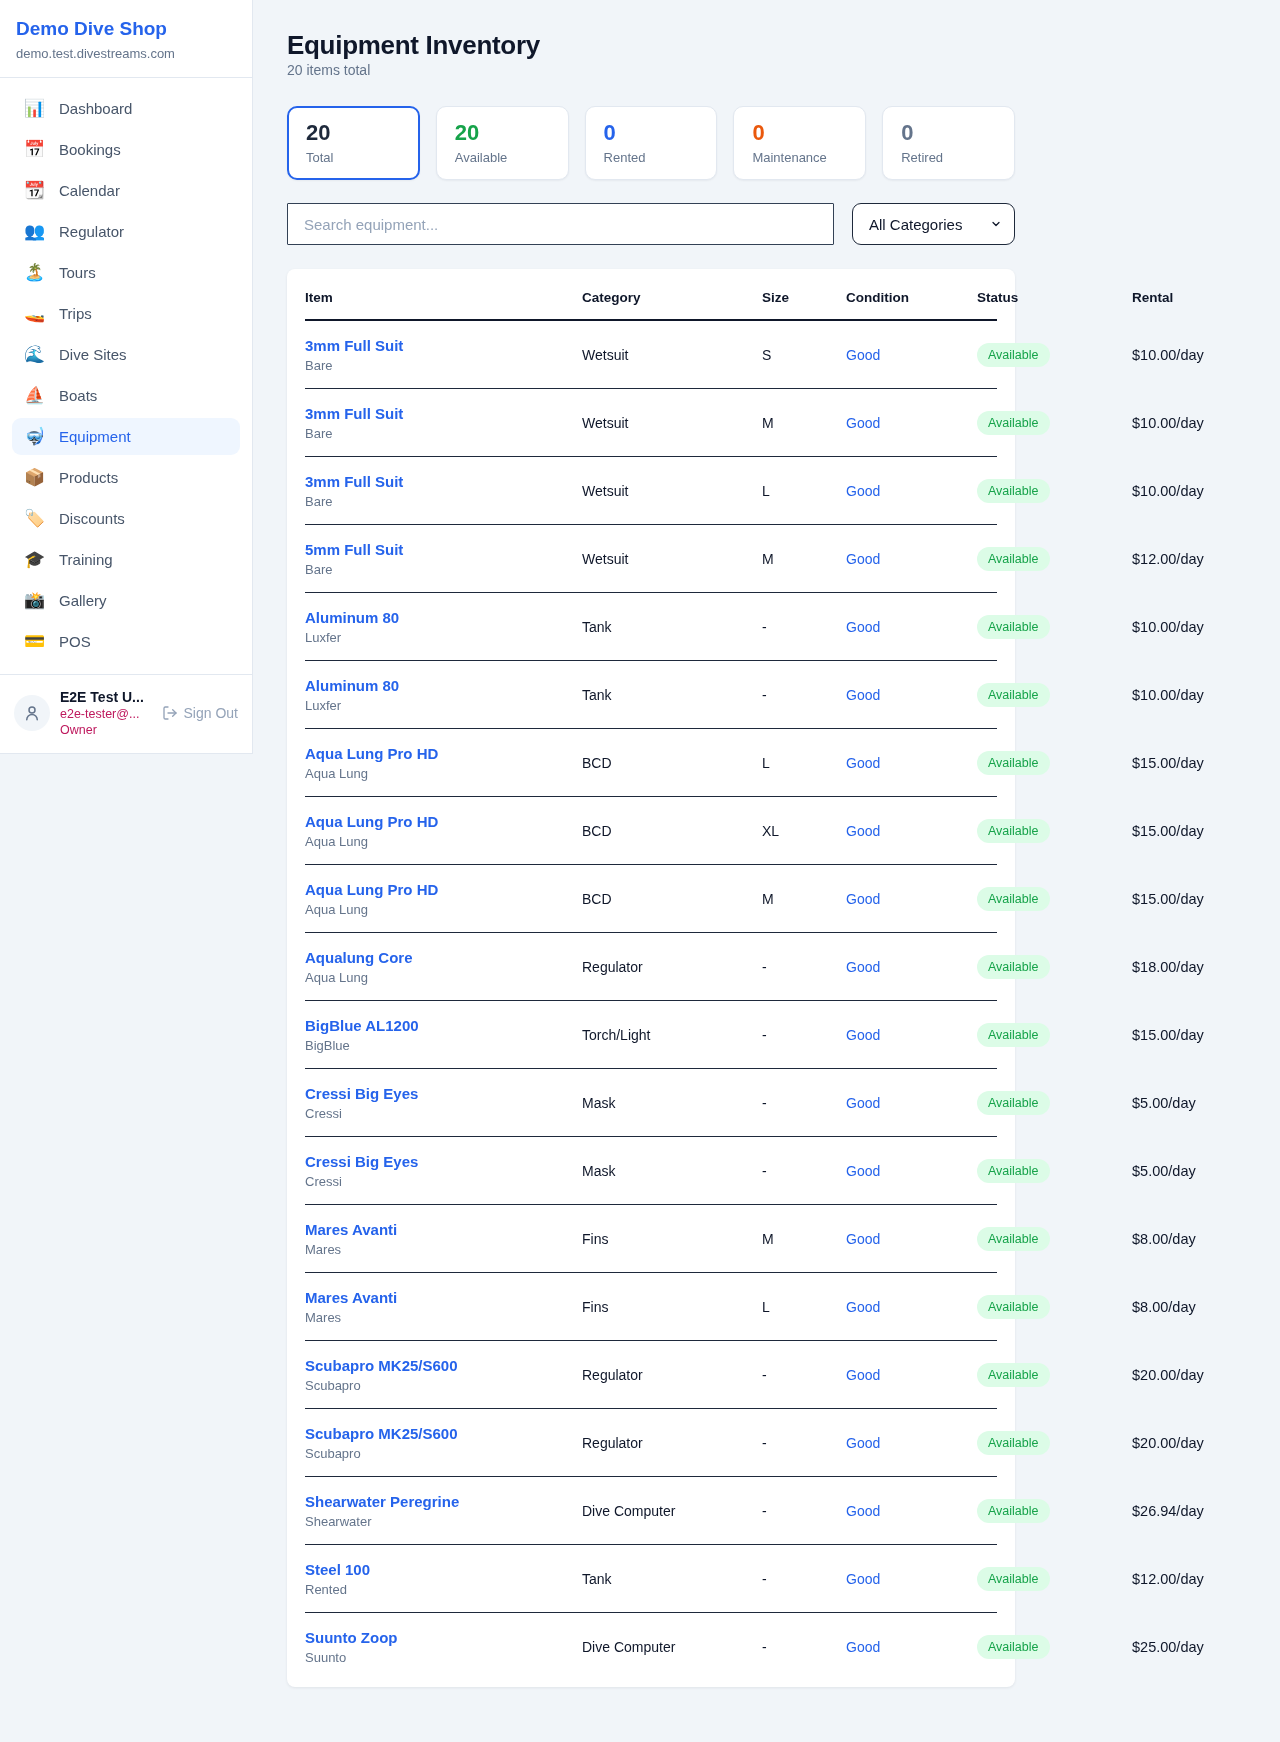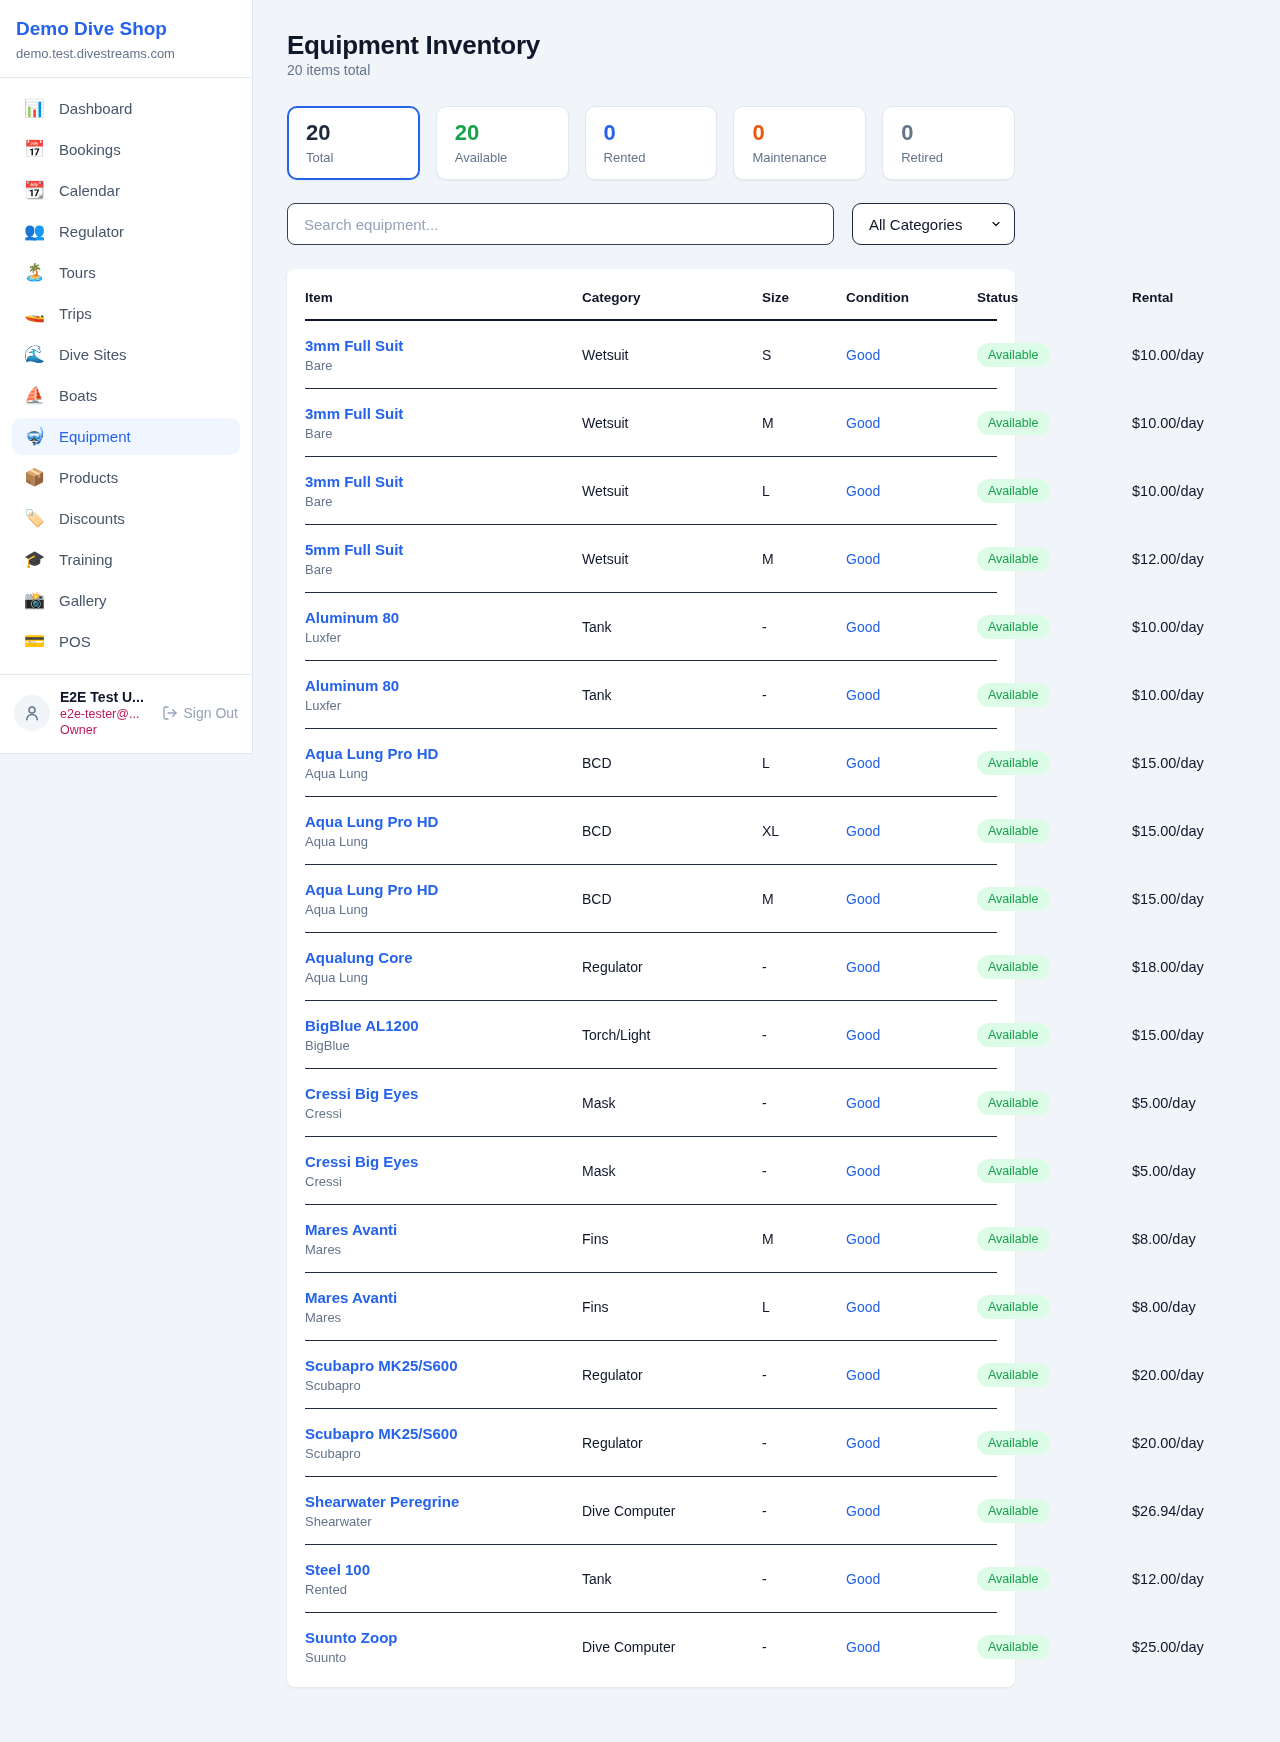--- a/index.html
+++ b/index.html
@@ -67,21 +67,21 @@
     flex: 1; background: #fff; border: 1px solid #e2e8f0; border-radius: 10px;
     padding: 14px 18px; box-shadow: 0 1px 2px rgba(15,23,42,.05); cursor: pointer;
   }
   .stat-card.selected { border: 2px solid #2563eb; padding: 13px 17px; }
   .stat-value { font-size: 22px; font-weight: 700; line-height: 1.1; }
   .stat-label { font-size: 13px; color: #64748b; margin-top: 5px; }
 
   
   .filters { display: flex; gap: 18px; margin-top: 23px; }
   .search-input {
-    flex: 1; height: 42px; border: 1px solid #334155; border-radius: 8px;
+    flex: 1; height: 42px; border: 1px solid #334155; border-radius: 1px;
     padding: 0 16px; font-size: 15px; color: #0f172a; background: #fff; outline: none;
     font-family: inherit;
   }
   .search-input::placeholder { color: #94a3b8; }
   .select {
     width: 163px; height: 42px; border: 1px solid #1e293b; border-radius: 9px; background: #fff;
     display: flex; align-items: center; justify-content: space-between;
     padding: 0 12px 0 16px; font-size: 15px; color: #0f172a; cursor: pointer; flex: none;
   }
 

